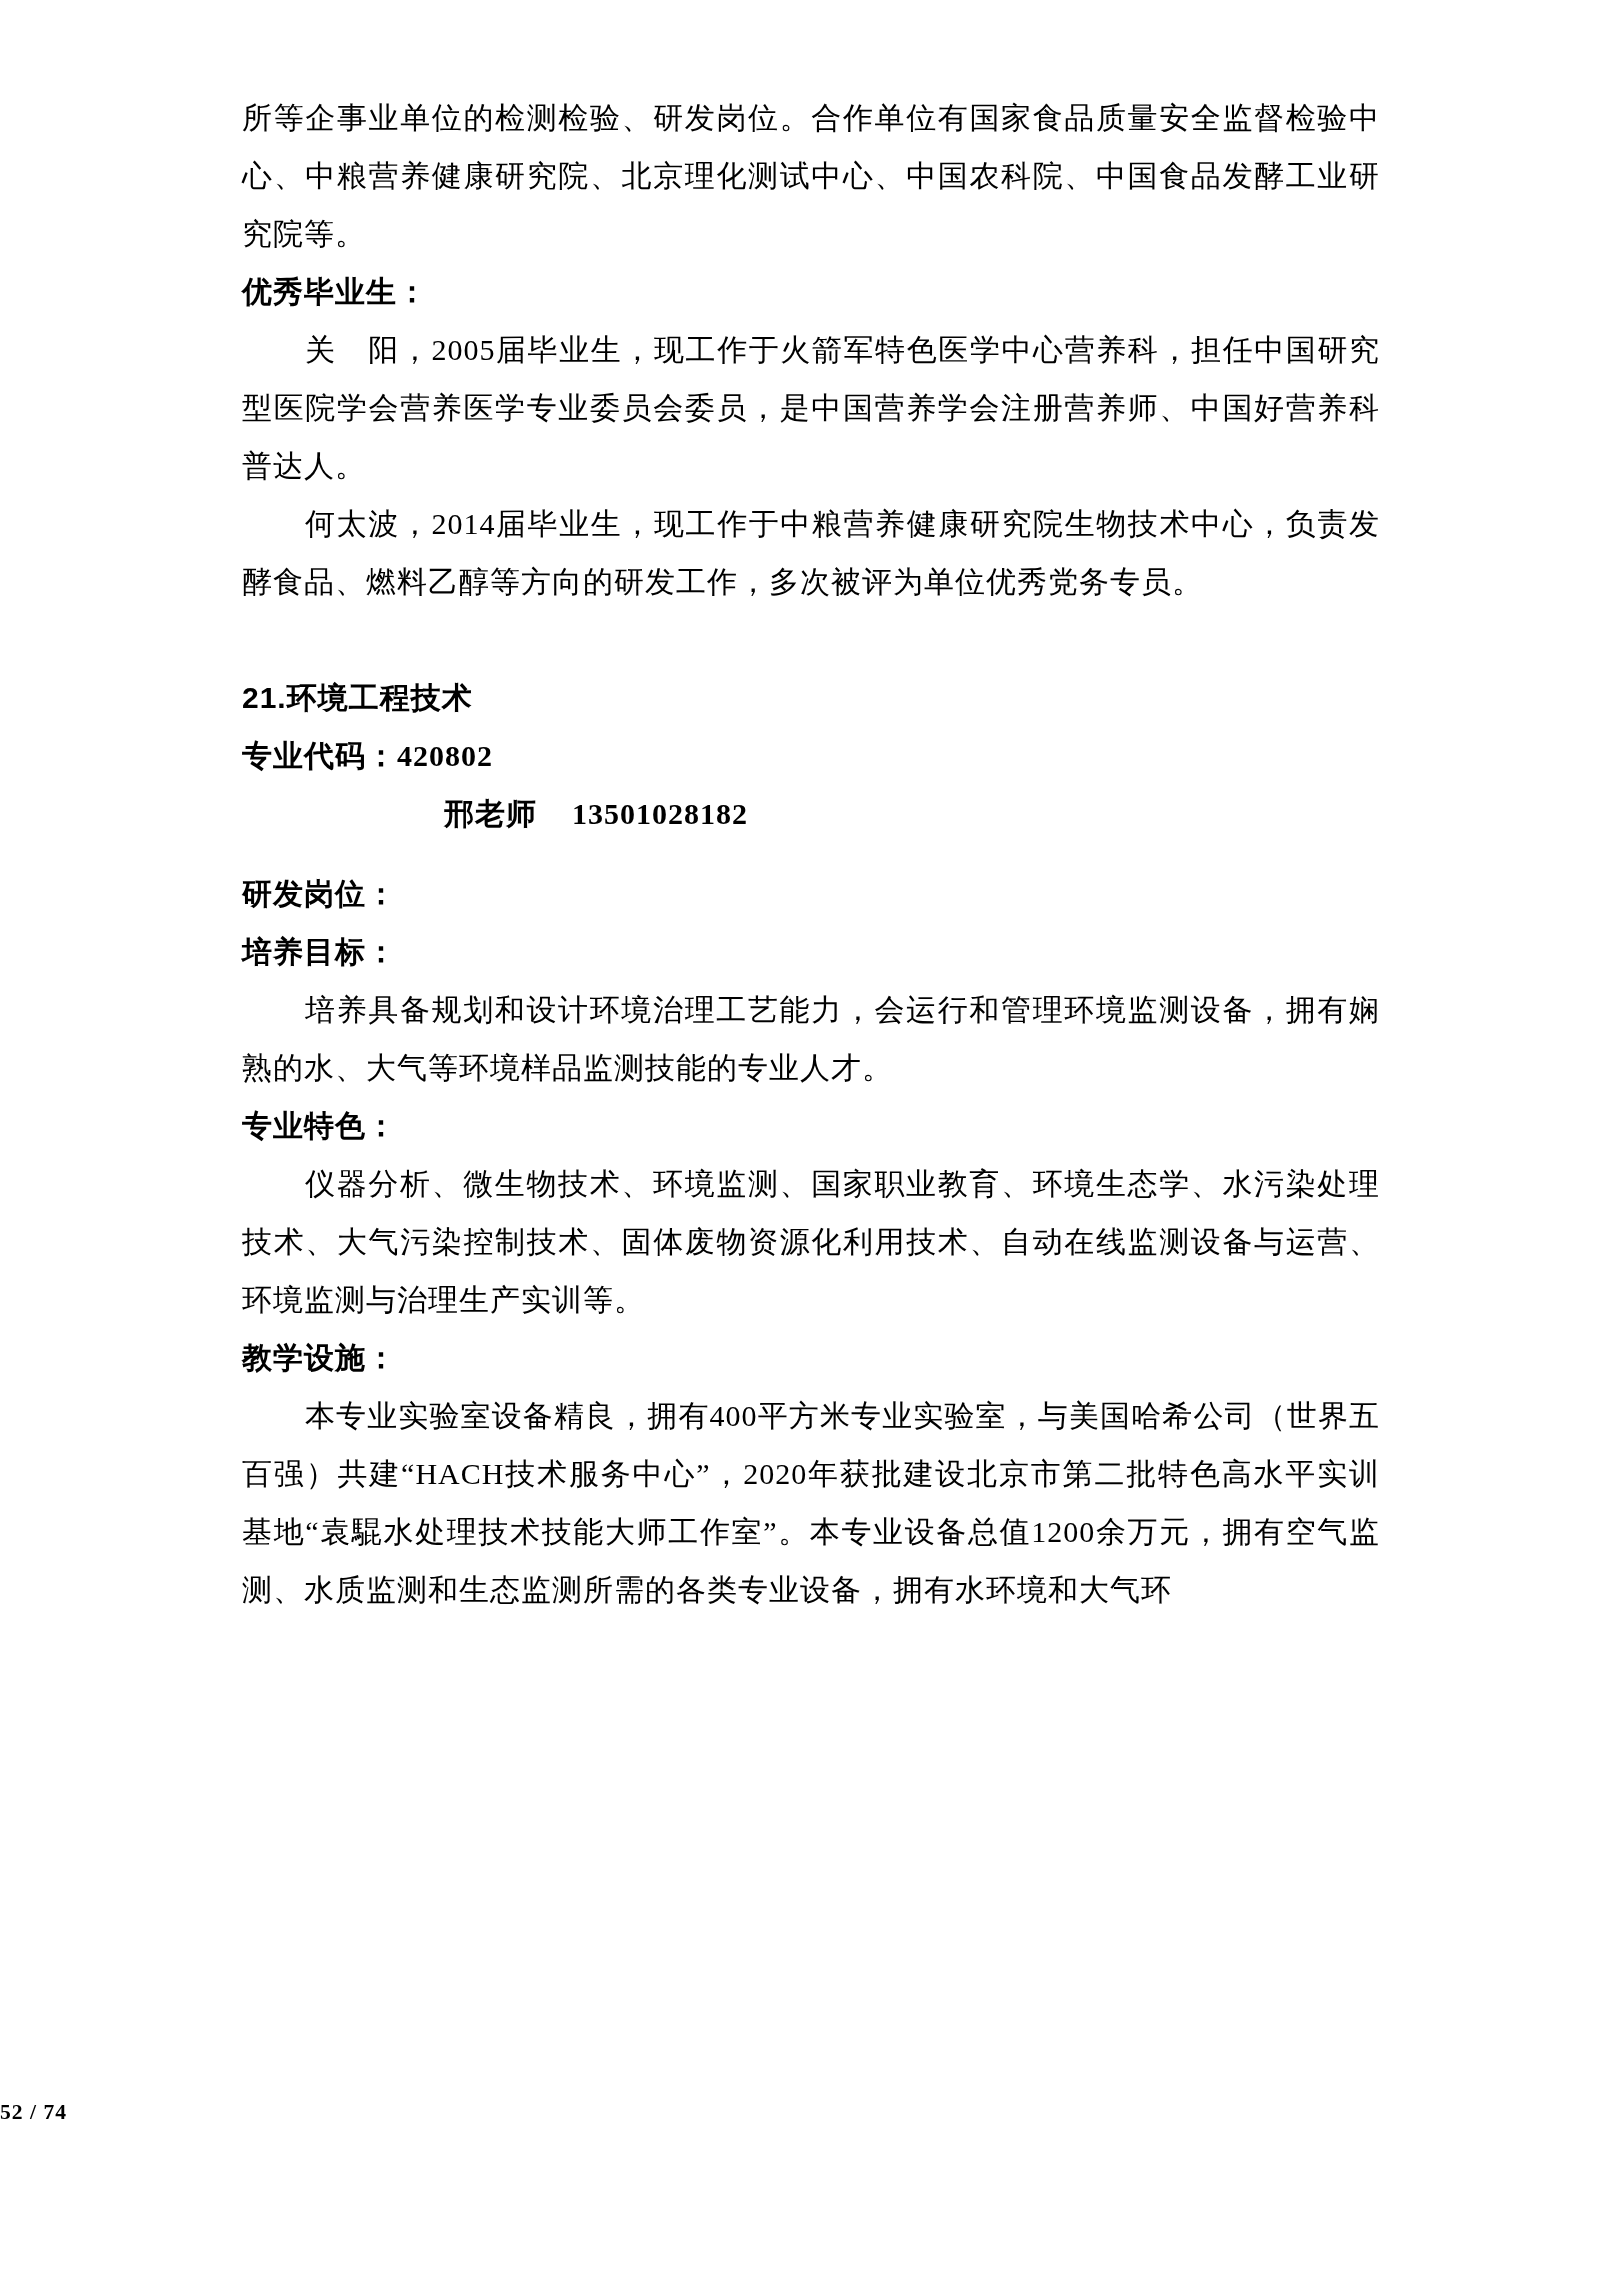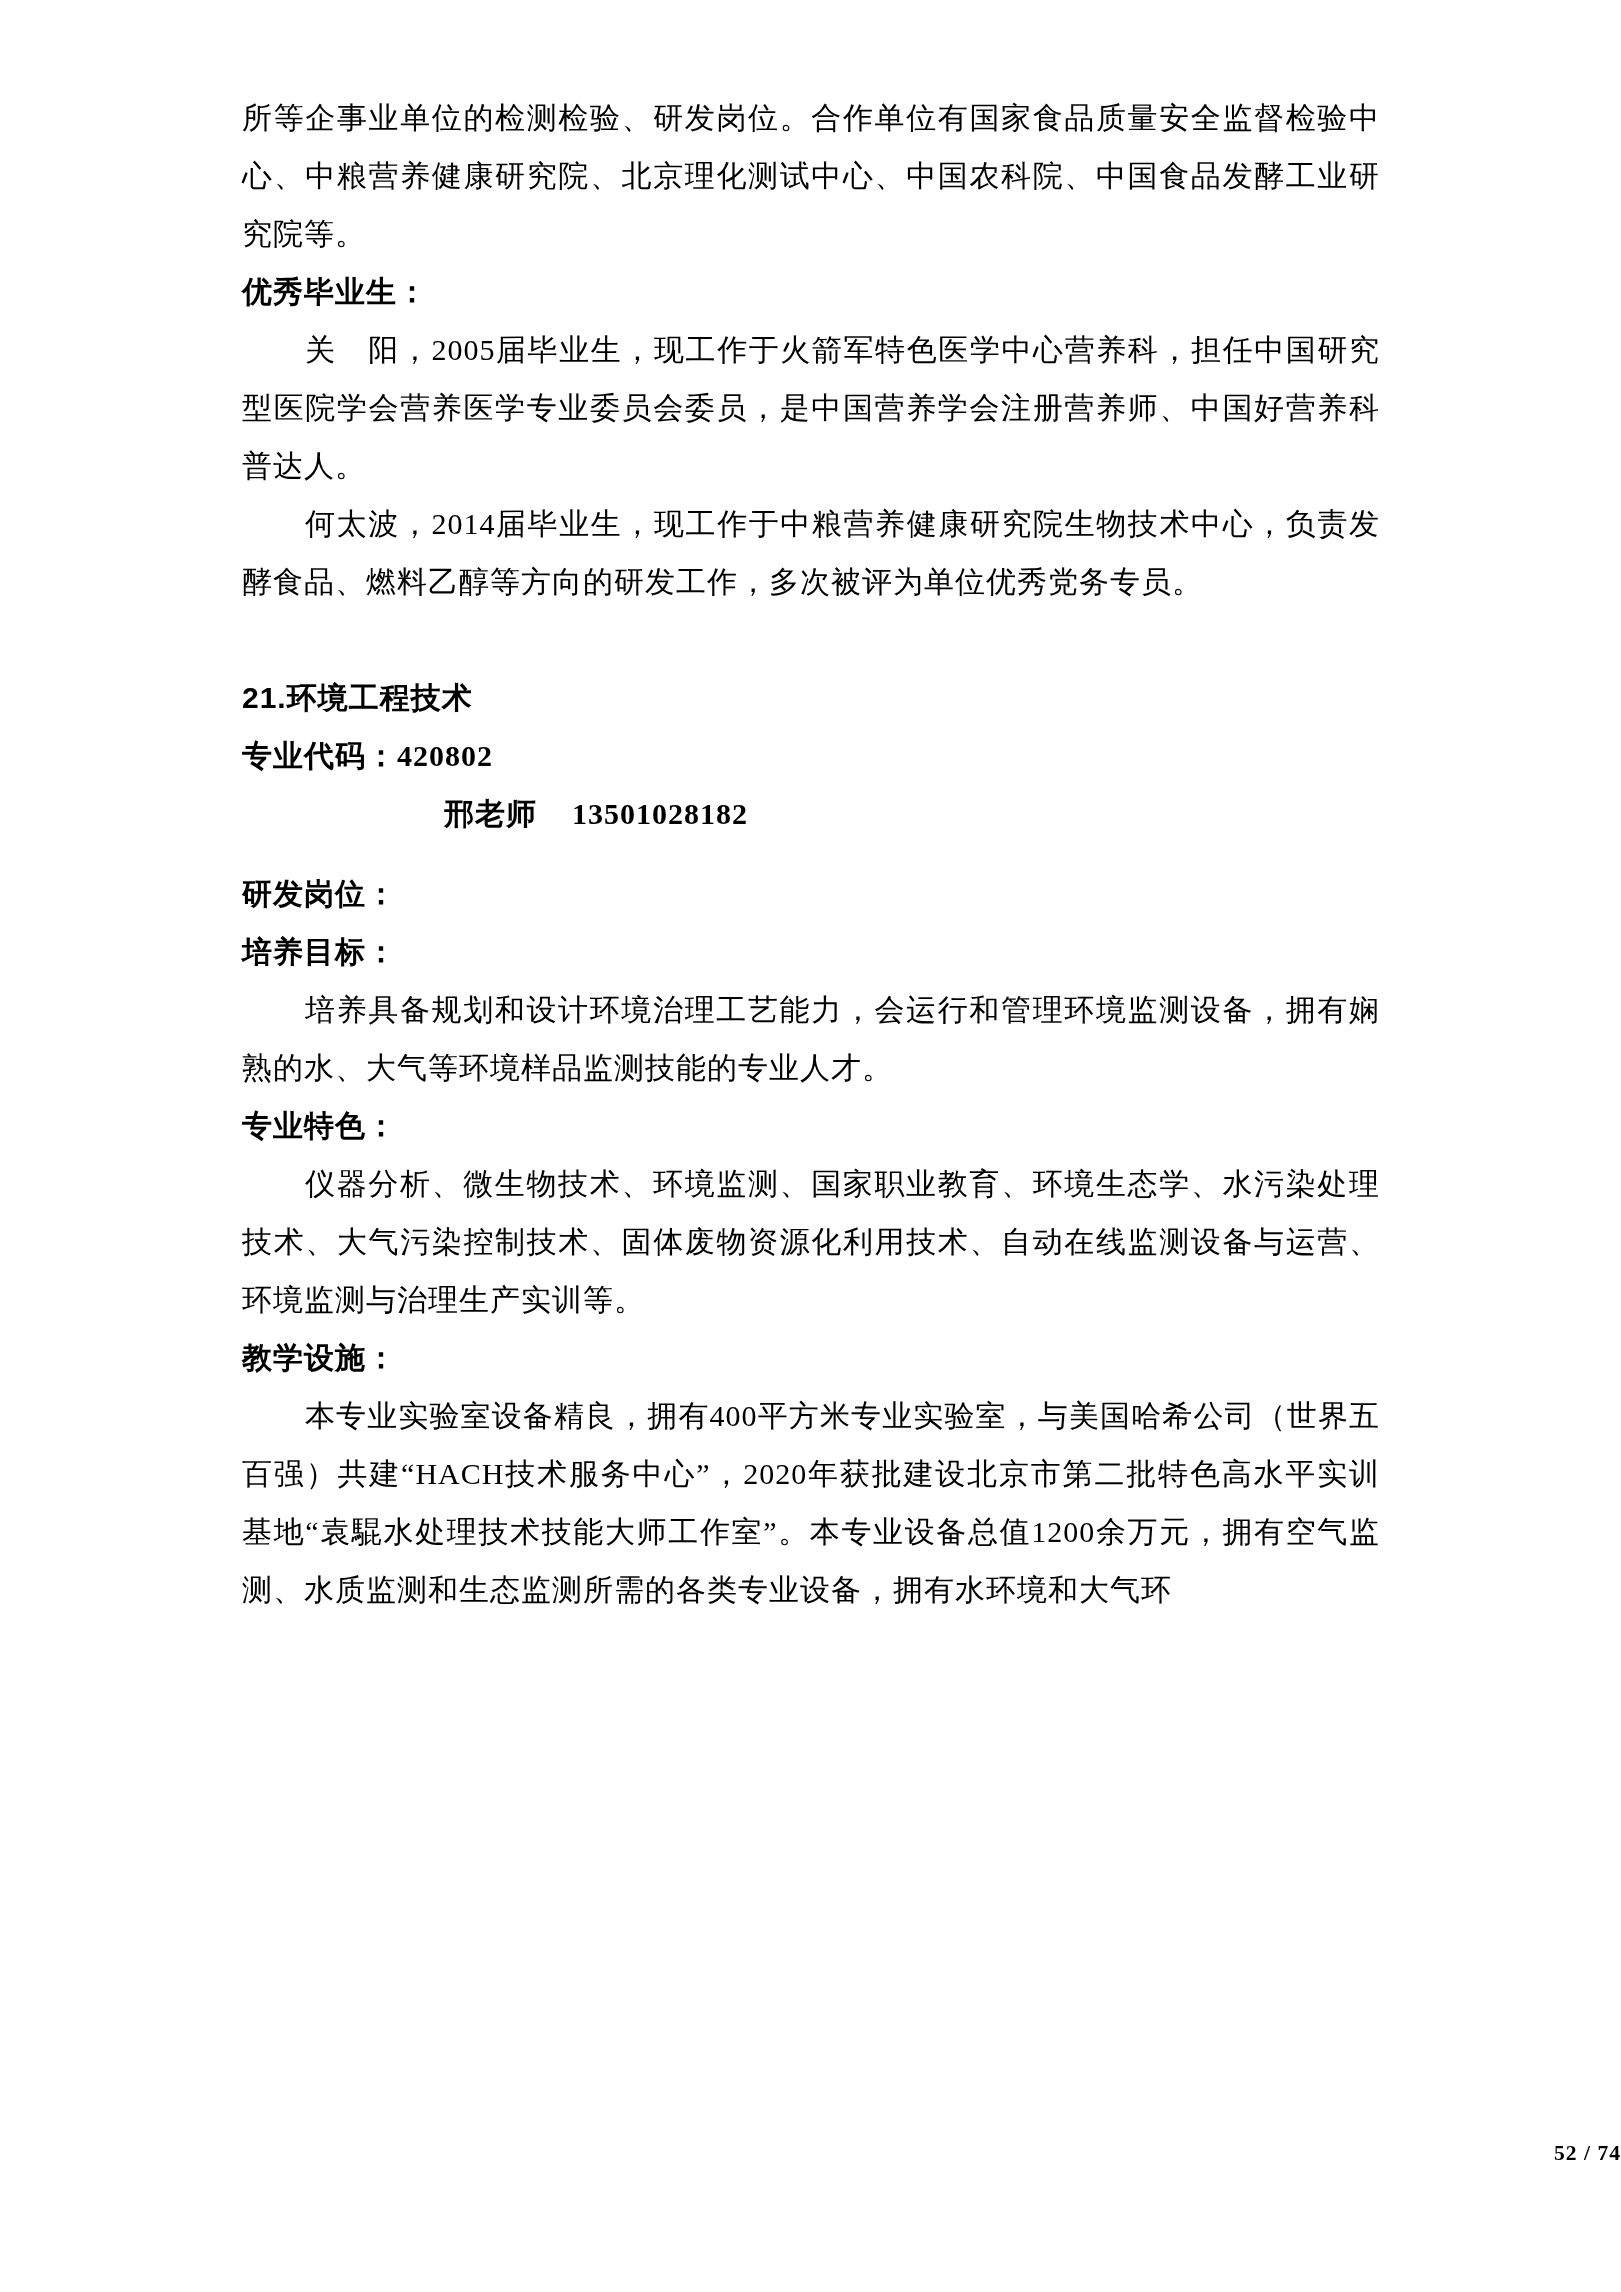--- a/index.html
+++ b/index.html
@@ -49,22 +49,21 @@
     font-family: "Liberation Serif", serif;
   }
   .phone { margin-left: 35px; }
   .contact-name { margin-left: 5.9px; }
   .contact-second { padding-left: 196px; }
   .footer {
     position: absolute;
     top: 2098px;
     left: 0;
     width: 100%;
-    text-align: right;
-    margin-top: 41px;
+    text-align: left;
   }
   .footer .num {
     font-size: 21.6px;
     line-height: 29px;
     letter-spacing: 1px;
   }
 </style>
 </head>
 <body>
 

